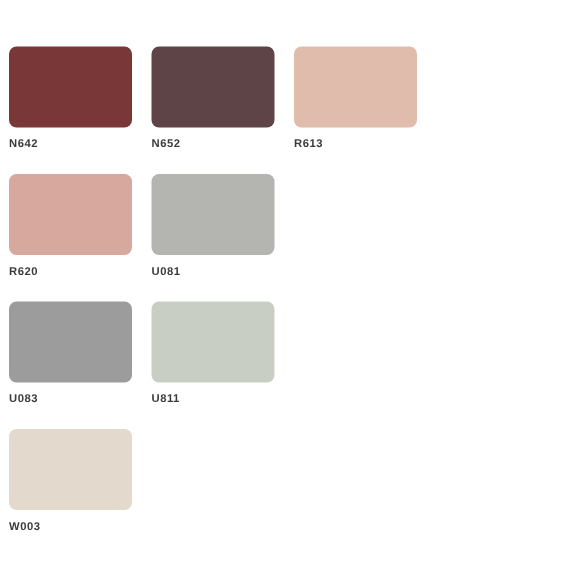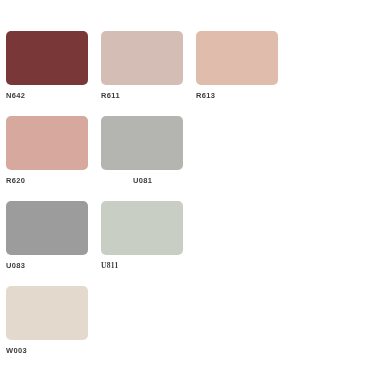--- a/index.html
+++ b/index.html
@@ -53,48 +53,48 @@
 <body style="background-color: rgb(255, 255, 255);">
 
 <div id="palette-grid">
 
   <div class="swatch-row">
     <div class="swatch-cell">
       <span class="swatch-chip" style="background-color: rgb(122, 55, 56);"></span>
       <span class="swatch-label" style="color: rgb(59, 59, 59);">N642</span>
     </div>
     <div class="swatch-cell">
-      <span class="swatch-chip" style="background-color: rgb(211, 189, 180);"></span>
-      <span class="swatch-label" style="color: rgb(59, 59, 59);">R611</span>
+      <span class="swatch-chip" style="background-color: rgb(94, 68, 70);"></span>
+      <span class="swatch-label" style="color: rgb(59, 59, 59);">N652</span>
     </div>
     <div class="swatch-cell">
       <span class="swatch-chip" style="background-color: rgb(223, 188, 172);"></span>
       <span class="swatch-label" style="color: rgb(59, 59, 59);">R613</span>
     </div>
   </div>
 
   <div class="swatch-row">
     <div class="swatch-cell">
       <span class="swatch-chip" style="background-color: rgb(214, 168, 158);"></span>
       <span class="swatch-label" style="color: rgb(59, 59, 59);">R620</span>
     </div>
     <div class="swatch-cell">
       <span class="swatch-chip" style="background-color: rgb(180, 181, 176);"></span>
-      <span class="swatch-label" style="color: rgb(59, 59, 59); margin-left: 32px;">U081</span>
+      <span class="swatch-label" style="color: rgb(59, 59, 59);">U081</span>
     </div>
   </div>
 
   <div class="swatch-row">
     <div class="swatch-cell">
       <span class="swatch-chip" style="background-color: rgb(156, 156, 156);"></span>
       <span class="swatch-label" style="color: rgb(59, 59, 59);">U083</span>
     </div>
     <div class="swatch-cell">
       <span class="swatch-chip" style="background-color: rgb(201, 206, 197);"></span>
-      <span class="swatch-label" style="color: rgb(59, 59, 59); font-family: Liberation Serif, serif;">U811</span>
+      <span class="swatch-label" style="color: rgb(59, 59, 59);">U811</span>
     </div>
   </div>
 
   <div class="swatch-row">
     <div class="swatch-cell">
       <span class="swatch-chip" style="background-color: rgb(227, 217, 205);"></span>
       <span class="swatch-label" style="color: rgb(59, 59, 59);">W003</span>
     </div>
     <div class="swatch-cell empty">
       

